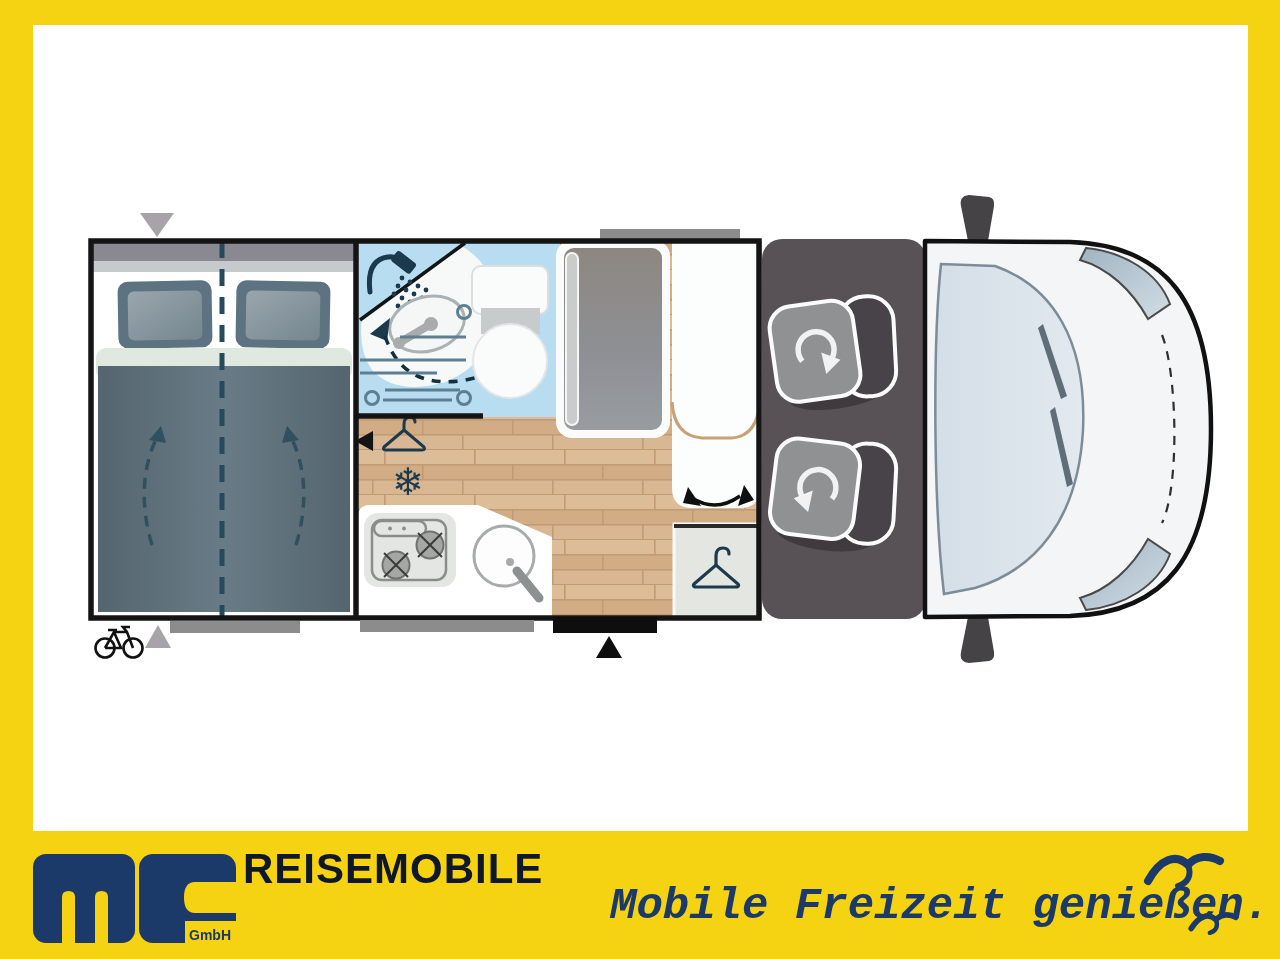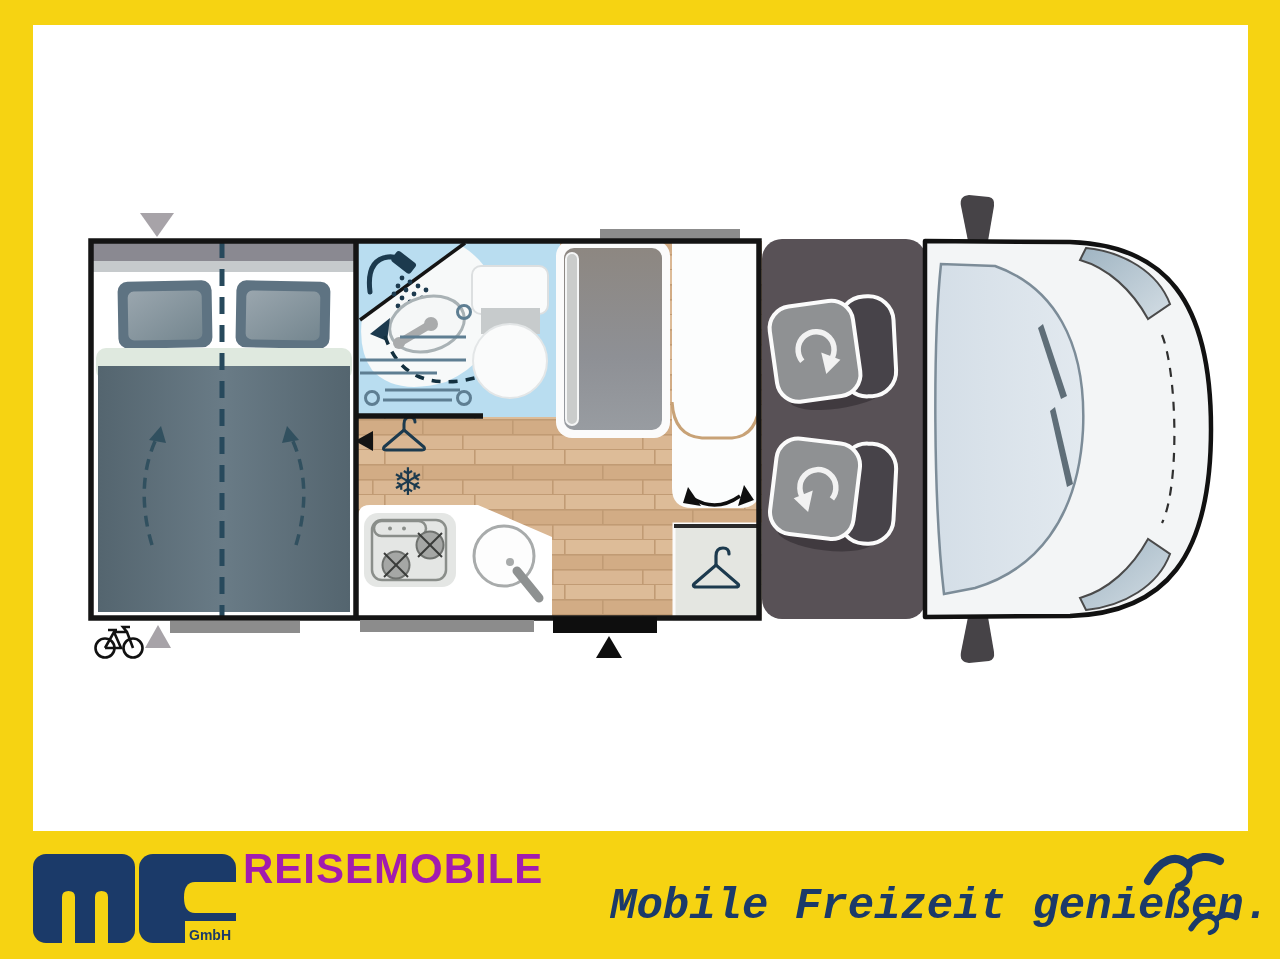--- a/index.html
+++ b/index.html
@@ -1,20 +1,20 @@
 <!DOCTYPE html>
 <html><head>
 <meta charset="utf-8">
 <style>
   html,body{margin:0;padding:0;width:1280px;height:959px;overflow:hidden;
     background:#F6D312;position:relative;font-family:"Liberation Sans",sans-serif;}
   .white-area{position:absolute;left:33px;top:25px;width:1215px;height:806px;background:#ffffff;}
   svg.plan{position:absolute;left:0;top:0;width:1280px;height:959px;}
   .footer-brand{position:absolute;left:243px;top:845px;font-family:"Liberation Sans",sans-serif;
-    font-weight:700;font-size:42px;letter-spacing:1px;color:#a21caf;}
+    font-weight:700;font-size:42px;letter-spacing:1px;color:#0f172a;}
   .footer-tagline{position:absolute;left:610px;top:881px;width:640px;
     font-family:Liberation Mono, monospace;font-style:italic;font-weight:700;
     font-size:44px;color:#1B3A69;white-space:nowrap;}
   .logo-svg{position:absolute;left:33px;top:851px;}
   .birds-svg{position:absolute;left:1130px;top:843px;}
 </style>
 </head>
 <body>
 
 <div class="white-area"></div>

